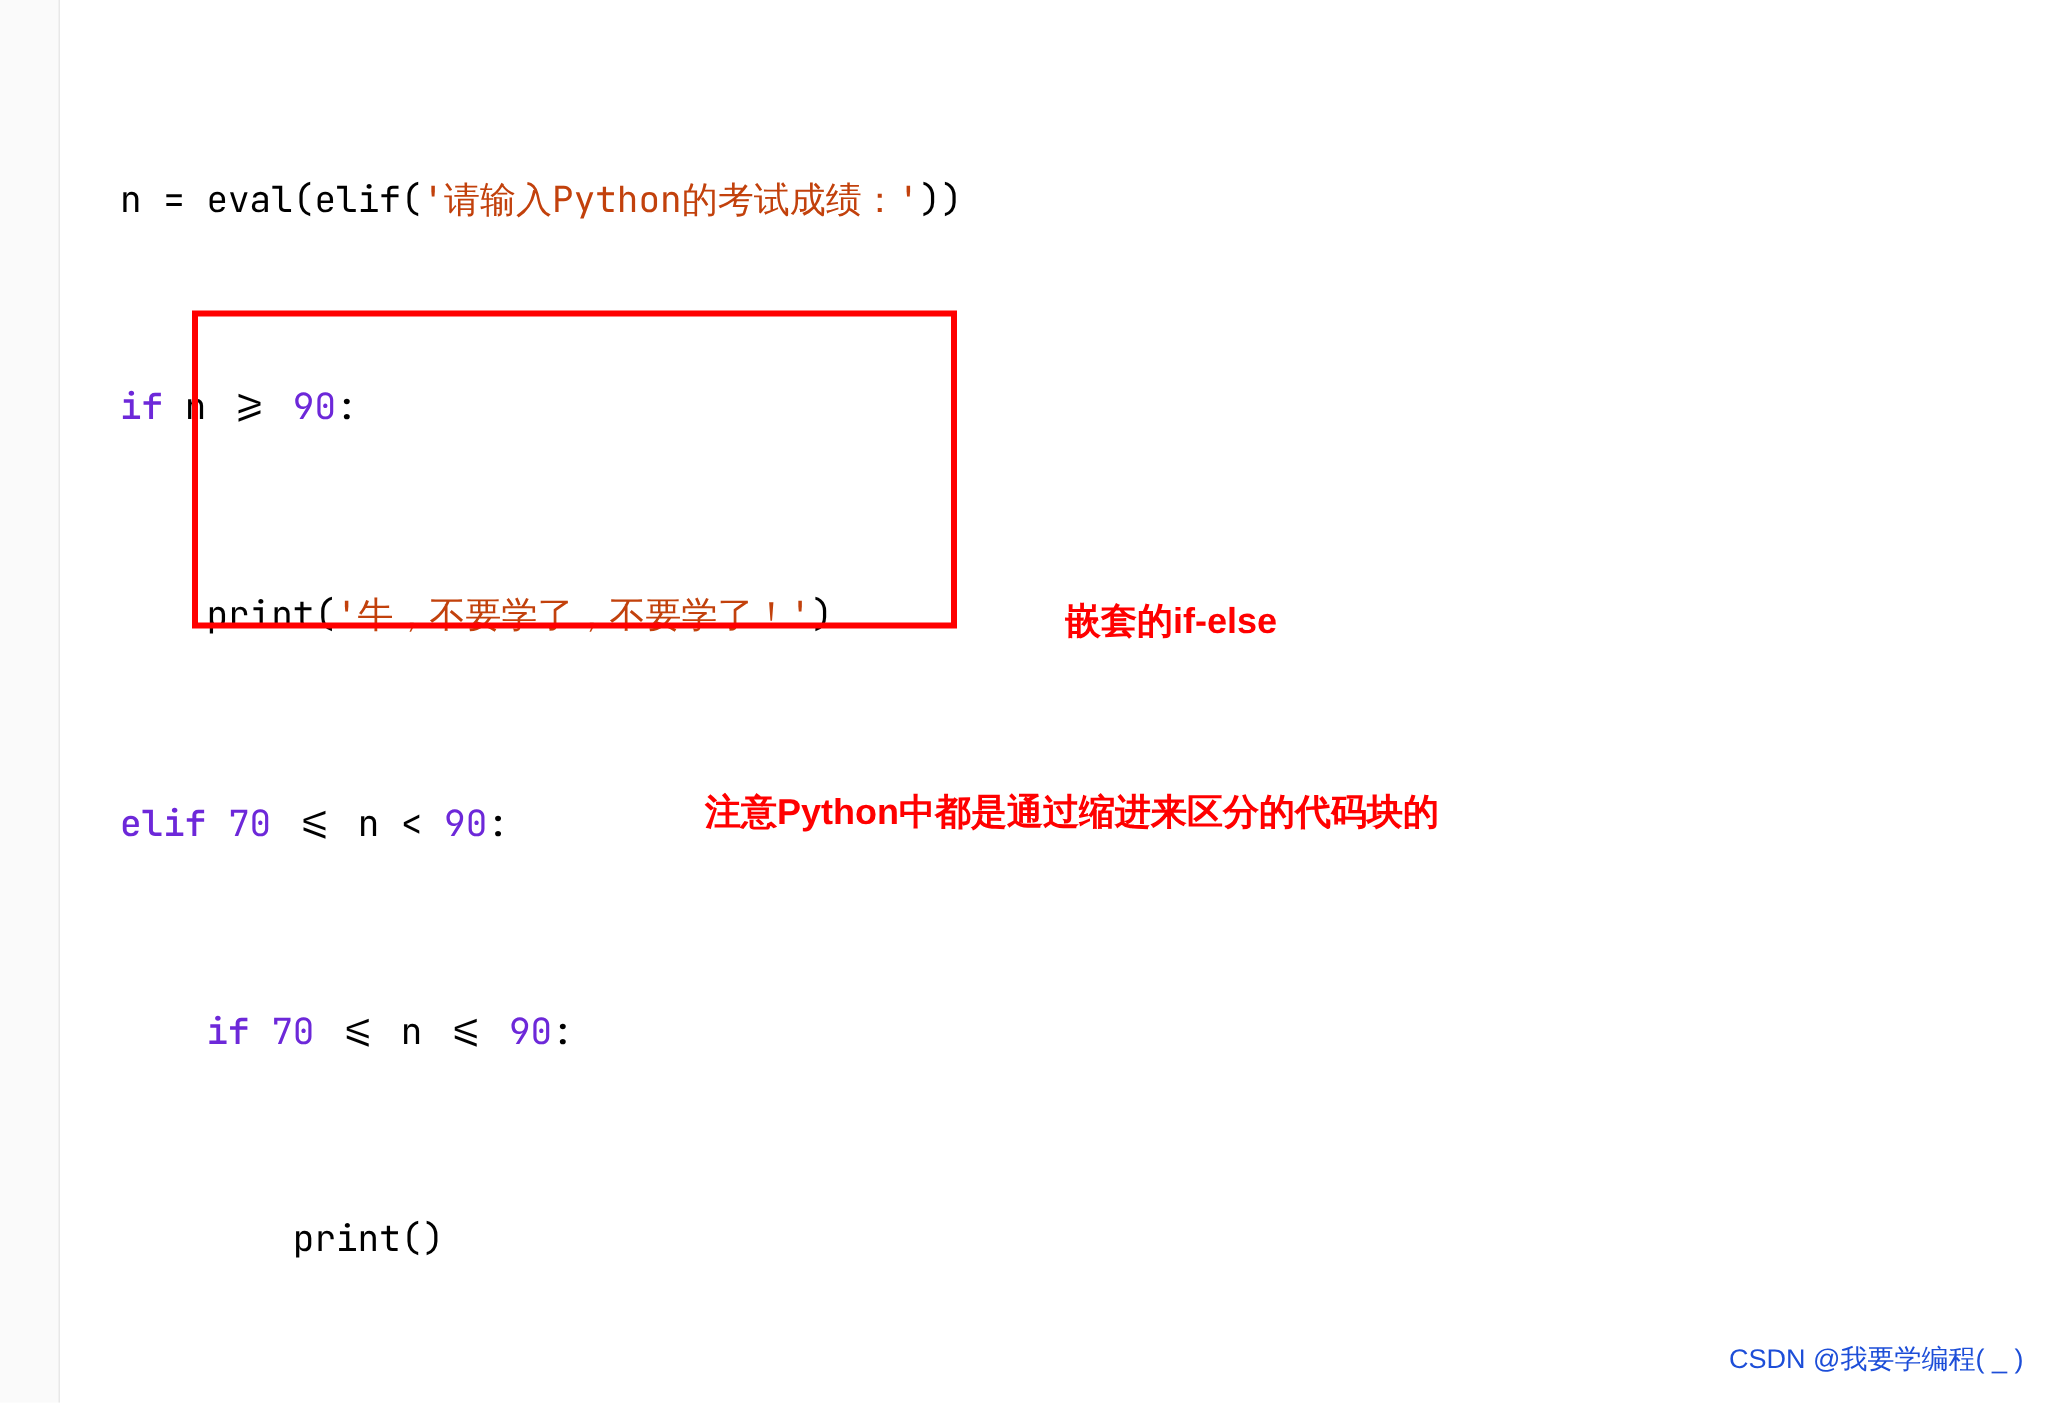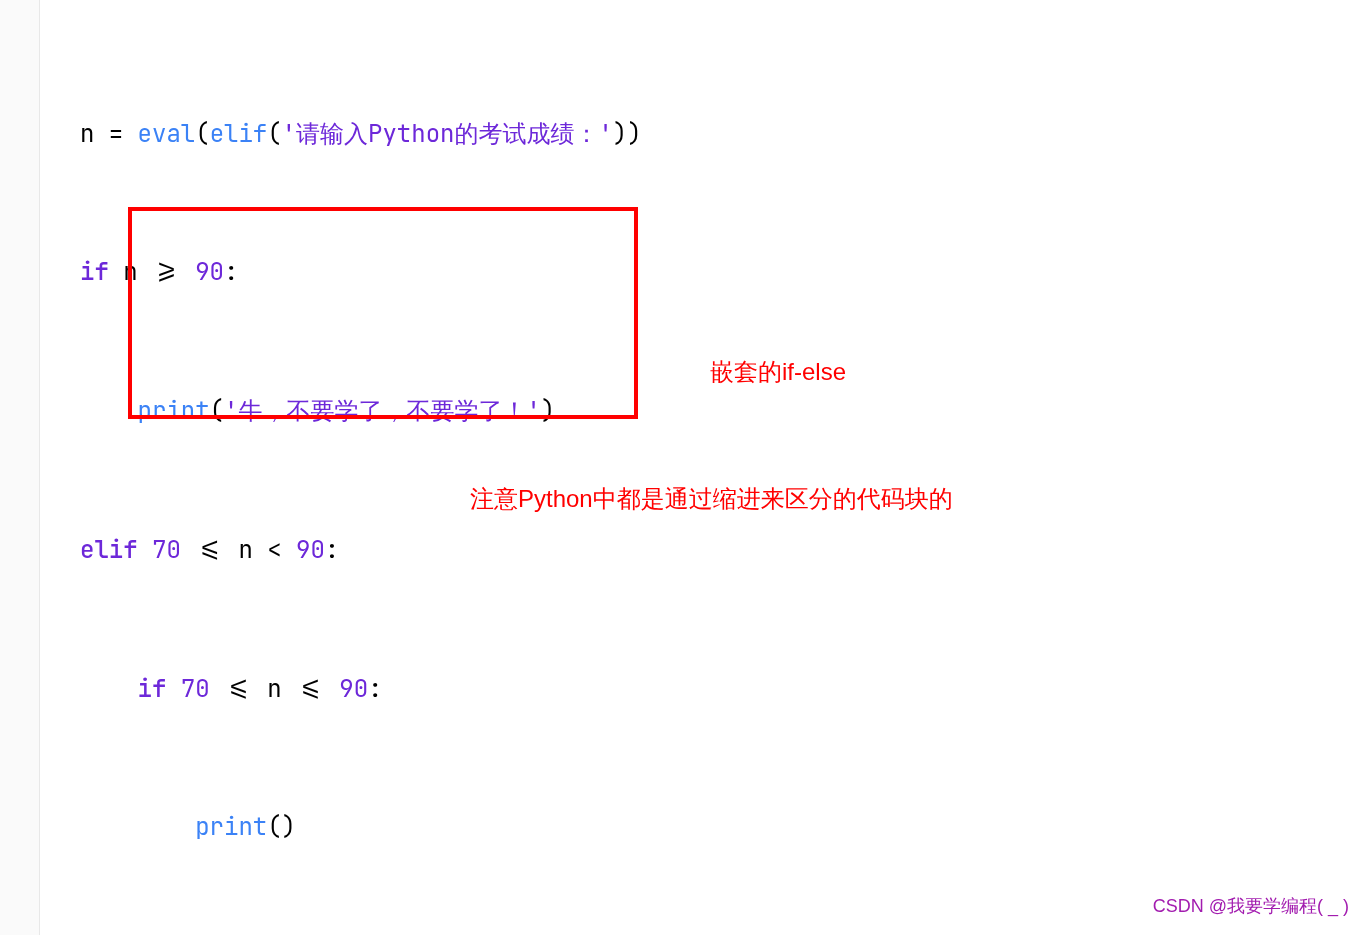--- a/index.html
+++ b/index.html
@@ -30,42 +30,43 @@
     .code-content {
       margin-left: 80px;
       white-space: pre;
     }
     .code-line {
       height: 50px;
       display: flex;
       align-items: center;
     }
     .kw { color: #6d28d9; font-weight: 500; }
-    .str { color: #6d28d9; }
+    .str { color: #c2410c; }
     .num { color: #6d28d9; }
     .comment { color: #8c8c8c; font-style: italic; }
-    .builtin { color: #3b82f6; }
+    .builtin { color: #000000; }
     .plain { color: #000000; }
     .annotation-box {
       position: absolute;
       border: 4px solid #ff0000;
       pointer-events: none;
     }
     .annotation-text {
       position: absolute;
       color: #ff0000;
       font-family: 'Microsoft YaHei', 'SimSun', sans-serif;
       font-size: 24px;
-      font-weight: 400;
+      font-weight: 700;
+      margin-top: 43px;
     }
     .watermark {
       position: absolute;
       bottom: 12px;
       right: 20px;
-      color: #a21caf;
+      color: #1d4ed8;
       font-family: -apple-system, sans-serif;
       font-size: 18px;
     }
   </style>
 </head>
 <body>
 
 <div class="editor-area">
   <div class="gutter"></div>
   <div class="code-content">

